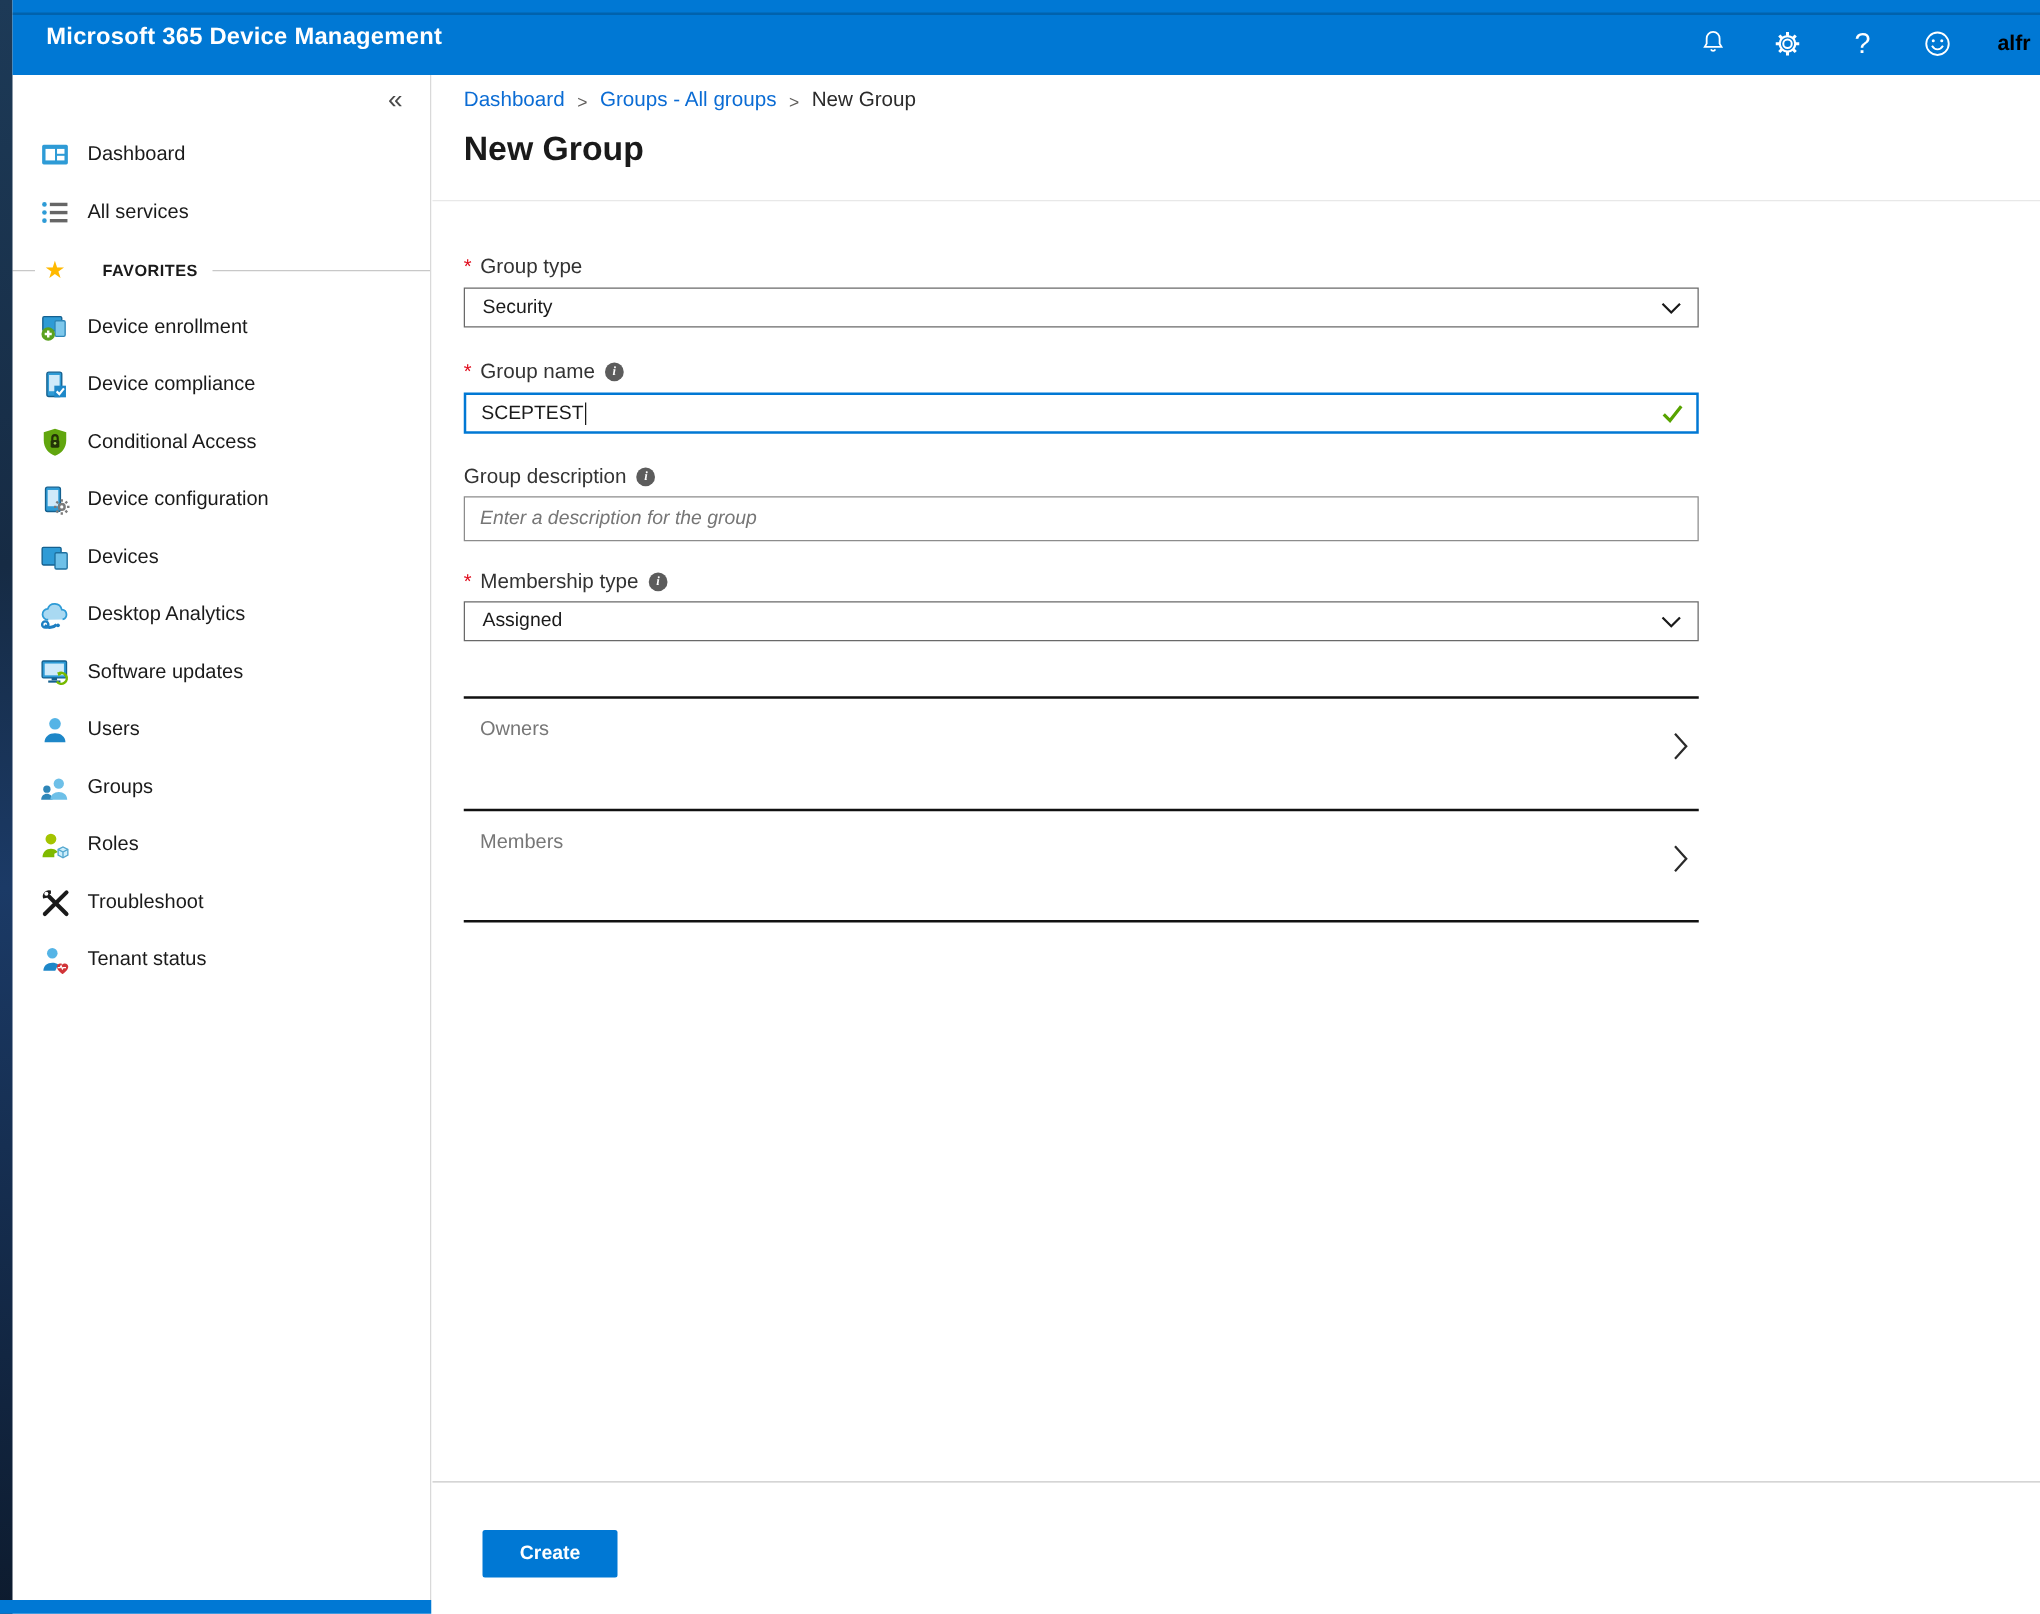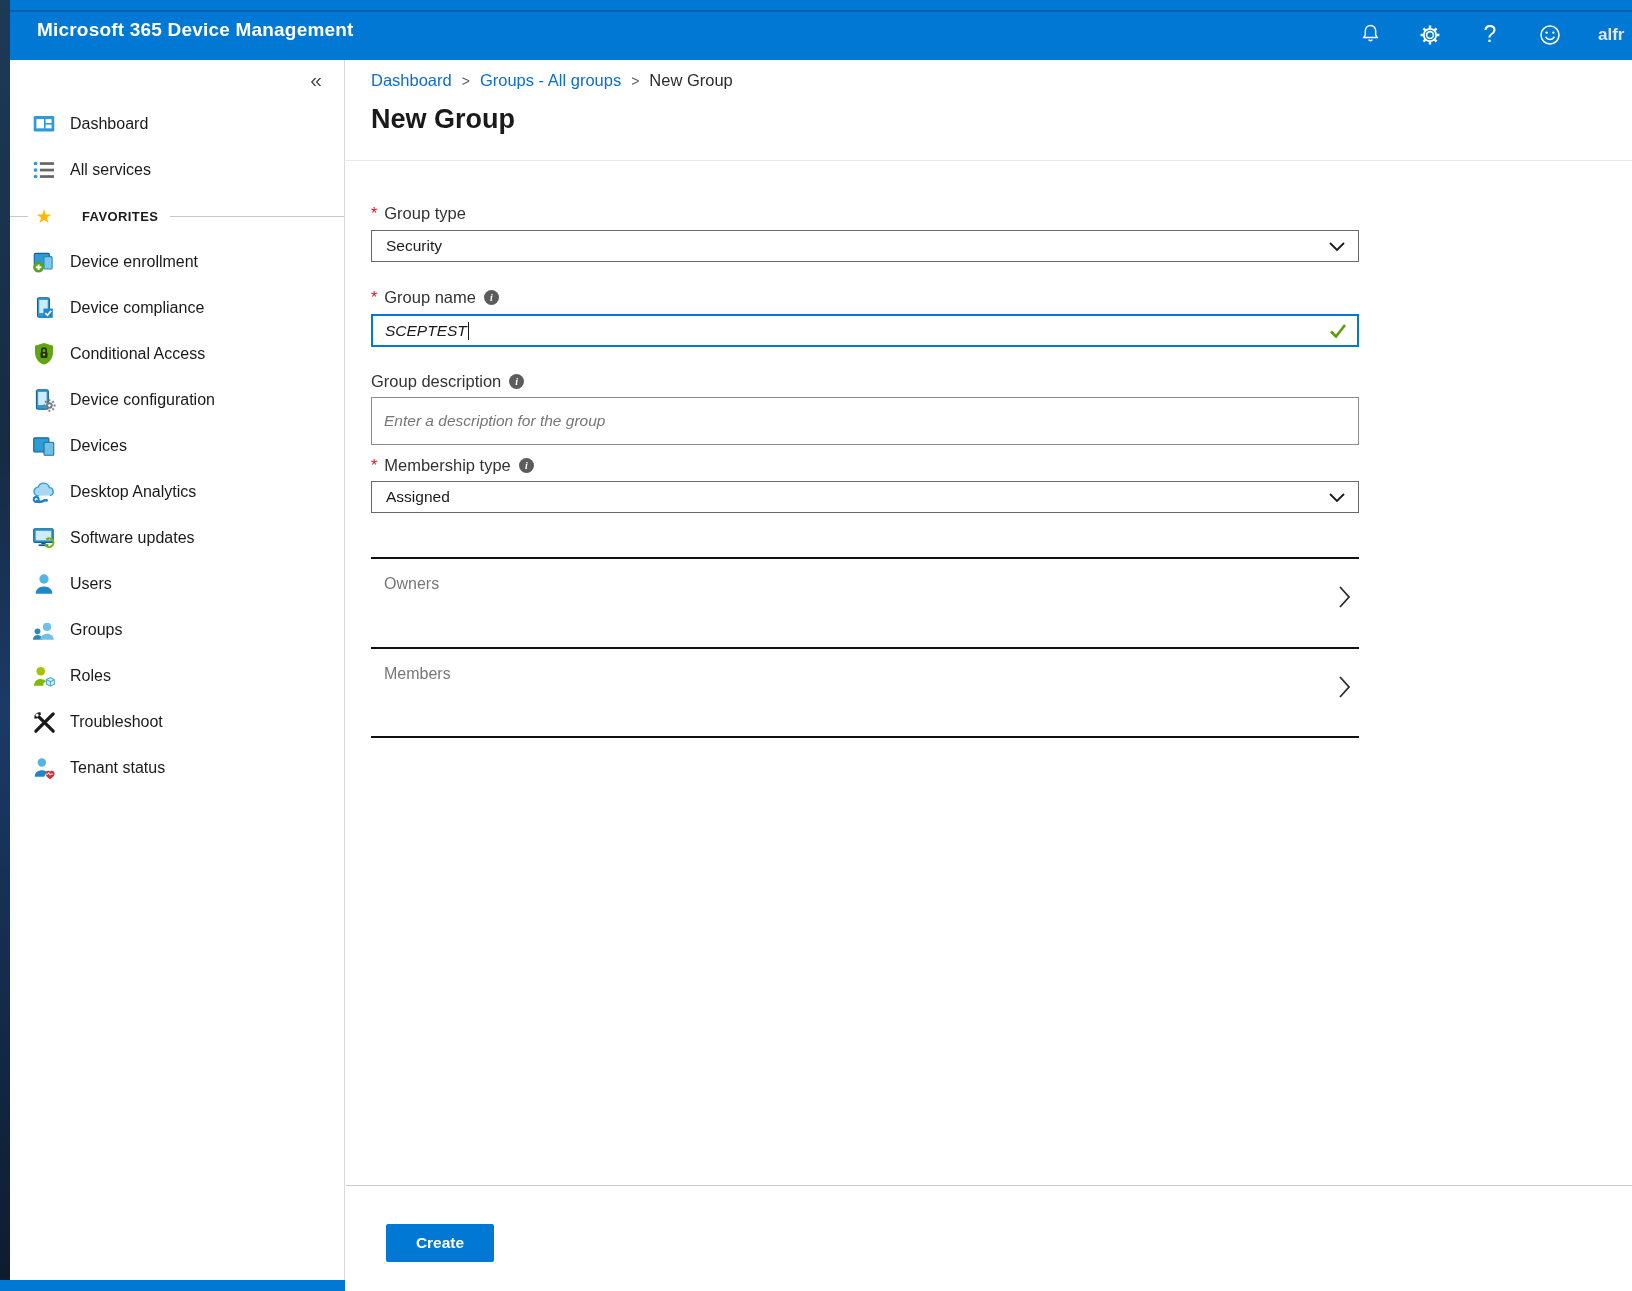--- a/index.html
+++ b/index.html
@@ -9,21 +9,21 @@
   
   .left-strip { position:absolute; left:0; top:0; width:10px; height:1291px;
     background:linear-gradient(180deg,#1d3a57 0%,#162b44 35%,#1b3a66 55%,#0d1b2e 100%); z-index:5;}
   .topbar { position:absolute; left:10px; top:0; right:0; height:60px; background:#0078d4; z-index:6;
     display:flex; align-items:center; }
   .topbar::after { content:""; position:absolute; left:0; right:0; top:10px; height:2px; background:rgba(0,0,0,.18);}
   .topbar-title { color:#fff; font-size:19px; font-weight:bold; margin-left:27px; letter-spacing:.2px;}
   .topbar-right { position:absolute; right:0; top:12px; height:45px; display:flex; align-items:center; }
   .tb-icon { width:24px; height:24px; margin-right:36px; cursor:pointer; display:flex; align-items:center; justify-content:center;}
   .tb-help { color:#fff; font-size:23px; font-weight:400; }
-  .tb-user { color:#e5e5e5; font-size:17px; font-weight:bold; width:34px; overflow:hidden; white-space:nowrap; margin-right:0;}
+  .tb-user { color:#000000; font-size:17px; font-weight:bold; width:34px; overflow:hidden; white-space:nowrap; margin-right:0;}
   .bottom-blue { position:absolute; left:0; bottom:0; width:345px; height:11px; background:#0078d4; z-index:7;}
 
   
   .sidebar { position:absolute; left:10px; top:57px; width:335px; bottom:11px; background:#fff;
     border-right:1px solid #d9d9d9; z-index:4;}
   .collapse { position:absolute; right:22px; top:11px; font-size:21px; color:#4a4a4a; cursor:pointer;}
   .nav { position:absolute; top:44px; left:0; right:0; }
   .nav-item { height:46px; display:flex; align-items:center; padding-left:21px; cursor:pointer; }
   .nav-icon { width:26px; height:26px; flex:0 0 26px; display:flex; align-items:center; justify-content:center;}
   .nav-label { margin-left:13px; font-size:16px; color:#1a1a1a; }
@@ -49,37 +49,37 @@
   .info-icon { margin-left:8px; width:15px; height:15px; border-radius:50%; background:#5c5c5c; color:#fff;
     font-size:10px; font-weight:bold; display:flex; align-items:center; justify-content:center; cursor:pointer;
     font-family:"Liberation Serif",serif; font-style:italic;}
   .selectbox { position:absolute; left:0; width:988px; height:32px; border:1px solid #696969; background:#fff;
     display:flex; align-items:center; padding:0 14px; font-size:15.5px; color:#1a1a1a; cursor:pointer;}
   .selectbox svg { position:absolute; right:13px; top:11px; }
   .namebox { position:absolute; left:0; width:988px; height:33px; border:2px solid #0078d4; background:#fff;
     display:flex; align-items:center; padding:0 12px; font-size:15.5px; color:#1a1a1a;}
   .caret { width:1px; height:18px; background:#1a1a1a; margin-left:1px;}
   .check { position:absolute; right:10px; top:7px;}
-  .descinput { position:absolute; left:0; width:988px; height:48px; border:1px solid #8c8c8c; background:#fff;
+  .descinput { position:absolute; left:0; width:988px; height:36px; border:1px solid #8c8c8c; background:#fff;
     padding:12px 12px; font-size:15.5px; color:#15803d; font-family:"Liberation Sans",sans-serif; outline:none;}
   .descinput::placeholder { color:#767676; font-style:italic; }
 
   .sec-line { position:absolute; left:0; width:988px; height:2px; background:#111; }
   .sec-row { position:absolute; left:0; width:988px; height:89px; cursor:pointer; }
   .sec-label { position:absolute; left:13px; top:16px; font-size:16px; color:#777; font-weight:300;}
   .sec-chev { position:absolute; right:8px; top:26px; }
 
   .footer-rule { position:absolute; left:0; right:0; top:1128px; height:1px; background:#c8c8c8;}
   .create-btn { position:absolute; left:40px; top:1167px; width:108px; height:38px; background:#0078d4;
     border:none; border-radius:2px; color:#fff; font-size:15.5px; font-weight:bold; cursor:pointer;
     font-family:"Liberation Sans",sans-serif;}
 
   
   #lbl-type { top:147px; } #sel-type { top:173px; }
-  #lbl-name { top:231px; } #box-name { top:257px;font-style:italic; }
+  #lbl-name { top:231px; } #box-name { top:257px; }
   #lbl-desc { top:315px; } #inp-desc { top:340px; }
   #lbl-mem  { top:399px; } #sel-mem  { top:424px; }
   #line1 { top:500px; } #row-owners { top:502px; }
   #line2 { top:590px; } #row-members { top:592px; }
   #line3 { top:679px; }
 </style>
 </head>
 <body>
 
 <div class="left-strip"></div>

